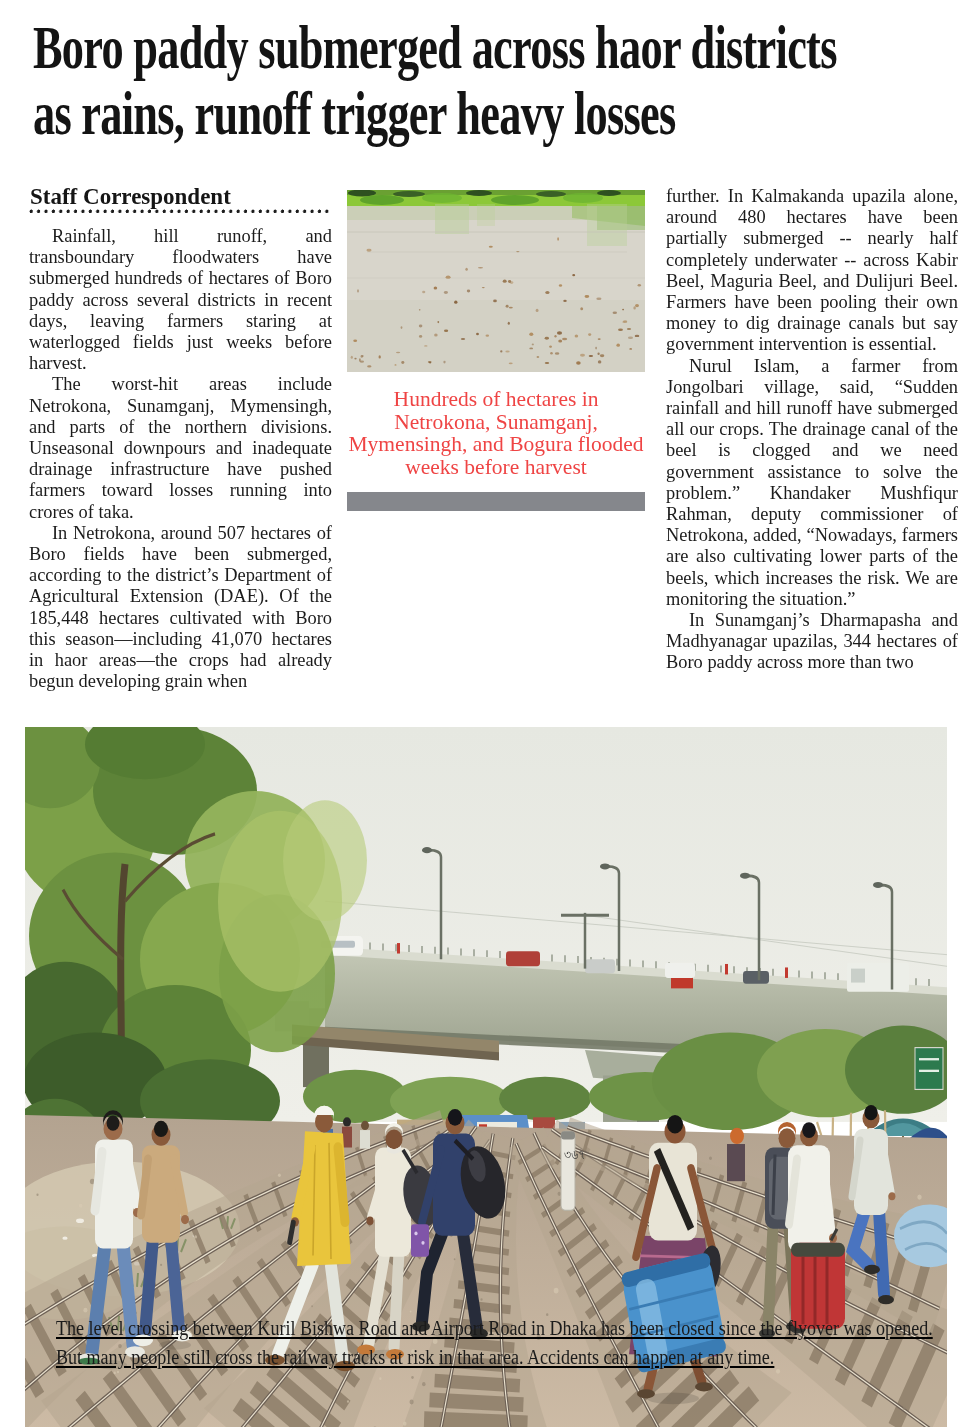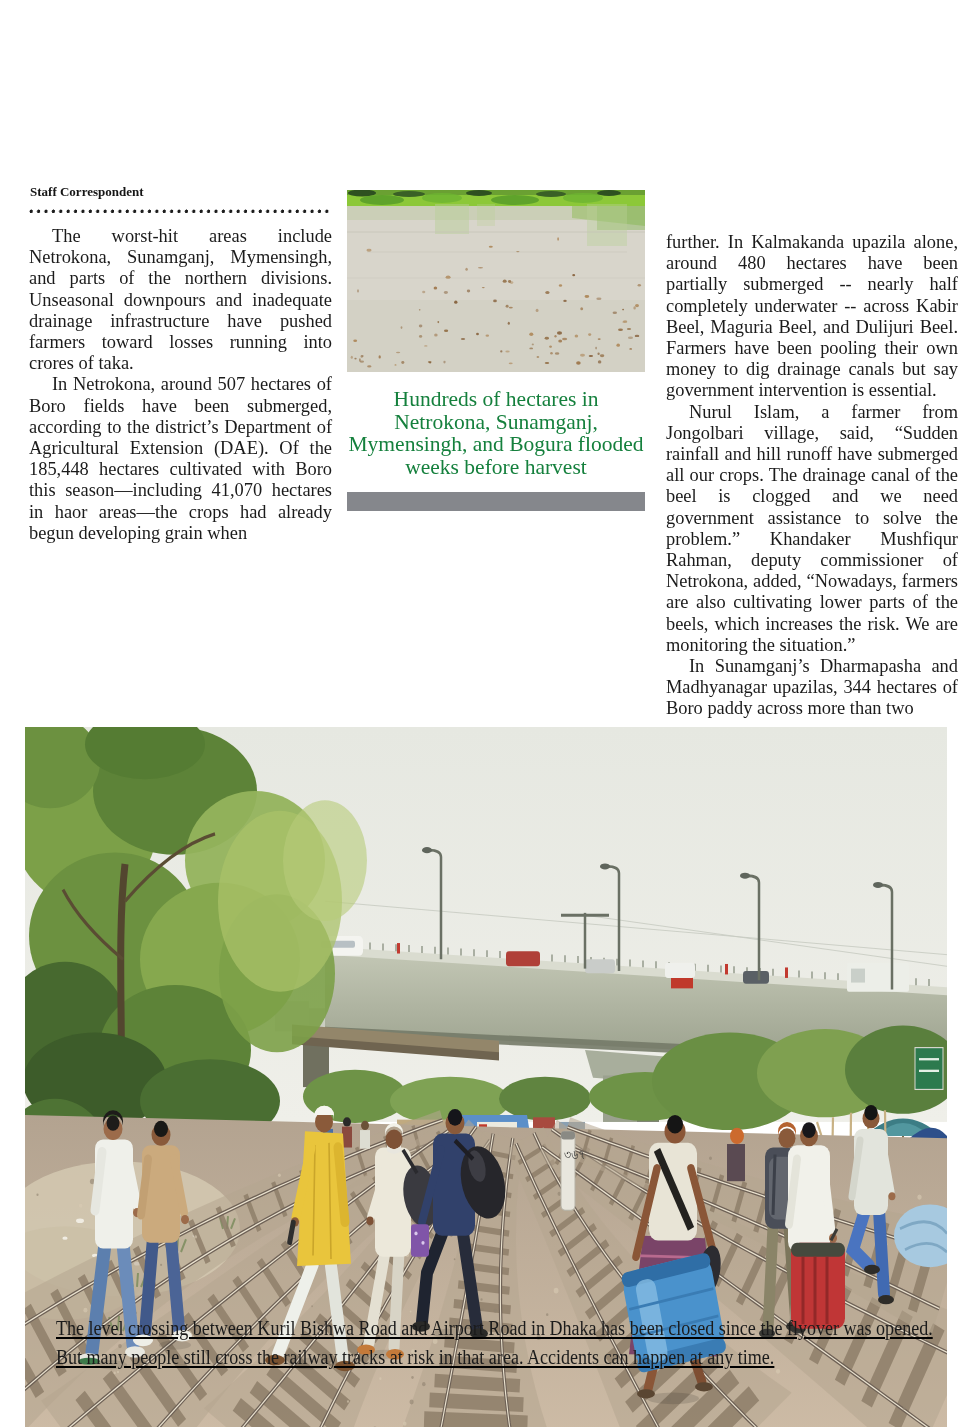--- a/index.html
+++ b/index.html
@@ -9,65 +9,72 @@
     font-family:"Liberation Serif", serif; overflow:hidden;
   }
   
   .headline-wrap { position:absolute; left:33px; top:14px; width:940px; height:150px; }
   .headline-scale { transform:scaleX(0.715); transform-origin:0 0; white-space:nowrap; }
   .headline-line {
     font-size:62px; line-height:66px; font-weight:700; letter-spacing:-1px;
     color:#141414; white-space:nowrap;
   }
   
-  .byline { position:absolute; left:30px; top:184px; font-size:13px; font-weight:700; color:#151515; }
+  .byline { position:absolute; left:30px; top:184px; font-size:23px; font-weight:700; color:#151515; }
   .dotted-rule {
     position:absolute; left:29px; top:209px; width:303px; height:5px;
     background-image:radial-gradient(circle at 2.2px 2.2px, #1c1c1c 1.55px, rgba(0,0,0,0) 1.9px);
     background-size:7.4px 5px; background-repeat:repeat-x;
   }
   
   .col { position:absolute; color:#1b1b1b; }
   .col p {
     font-size:18.4px; line-height:21.2px; text-align:justify; text-indent:23px;
     color:#1b1b1b;
   }
   .col p.no-indent { text-indent:0; }
   #col1 { left:29px;  top:226px; width:303px; }
   #col2 { left:347px; top:190px; width:298px; }
-  #col3 { left:666px; top:186px; width:292px;margin-top:46px; }
+  #col3 { left:666px; top:186px; width:292px; }
   .inline-photo { width:298px; height:182px; display:block; }
   .inline-photo svg { display:block; width:100%; height:100%; }
   .photo-caption {
-    margin-top:16px; text-align:center; color:#15803d;
+    margin-top:16px; text-align:center; color:#ef4444;
     font-size:21.5px; line-height:22.5px; font-weight:400;
   }
   .divider-bar { margin-top:14px; width:298px; height:19px; background:#85878c; }
   #col2 .body-after-bar { margin-top:13px; }
   .continued { font-weight:700; text-align:right; text-indent:0 !important; font-size:18.6px; }
   
   .big-photo { position:absolute; left:25px; top:727px; width:922px; height:733px; }
   .big-photo svg { display:block; width:100%; height:100%; }
   
   .bottom-caption-wrap { position:absolute; left:56px; top:1314px; width:905px;text-decoration:underline; }
   .bottom-caption-scale { transform:scaleX(0.88); transform-origin:0 0; }
   .bottom-caption-line {
     font-size:20.5px; line-height:29px; color:#1b1b1b; white-space:nowrap; font-weight:400;
   }
 </style>
 </head>
 <body>
 
 <div id="page">
 
+  <div class="headline-wrap">
+    <div class="headline-scale">
+      <div class="headline-line">Boro paddy submerged across haor districts</div>
+      <div class="headline-line">as rains, runoff trigger heavy losses</div>
+    </div>
+  </div>
 
   <div class="byline">Staff Correspondent</div>
   <div class="dotted-rule"></div>
 
   <div class="col" id="col1">
+    <p>Rainfall, hill runoff, and transboundary floodwaters have submerged hundreds of hectares of Boro paddy across several districts in recent days, leaving farmers staring at waterlogged fields just weeks before harvest.</p>
     <p>The worst-hit areas include Netrokona, Sunamganj, Mymensingh, and parts of the northern divisions. Unseasonal downpours and inadequate drainage infrastructure have pushed farmers toward losses running into crores of taka.</p>
     <p>In Netrokona, around 507 hectares of Boro fields have been submerged, according to the district’s Department of Agricultural Extension (DAE). Of the 185,448 hectares cultivated with Boro this season—including 41,070 hectares in haor areas—the crops had already begun developing grain when</p>
   </div>
 
   <div class="col" id="col2">
     <div class="inline-photo">
       <svg viewBox="0 0 298 182" preserveAspectRatio="none">
         <g>
           <rect x="0" y="0" width="298" height="182" fill="#d8d5cb"></rect>
           <rect x="0" y="110" width="298" height="72" fill="#d2cec2" opacity="0.7"></rect>

